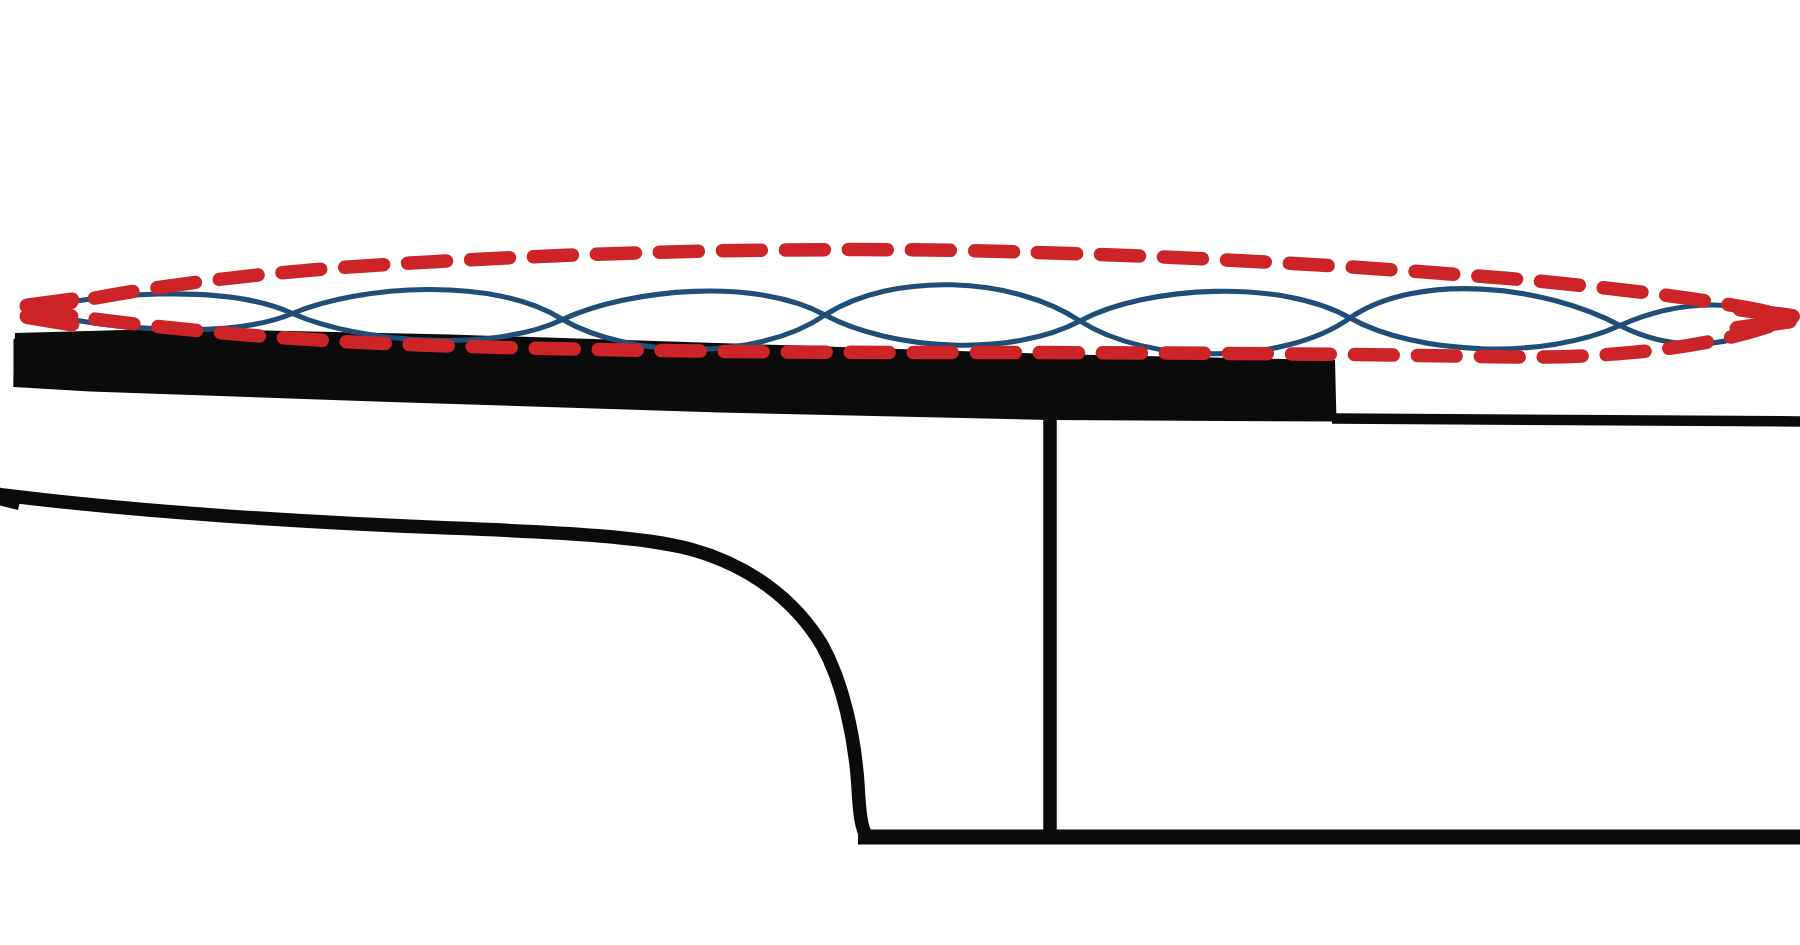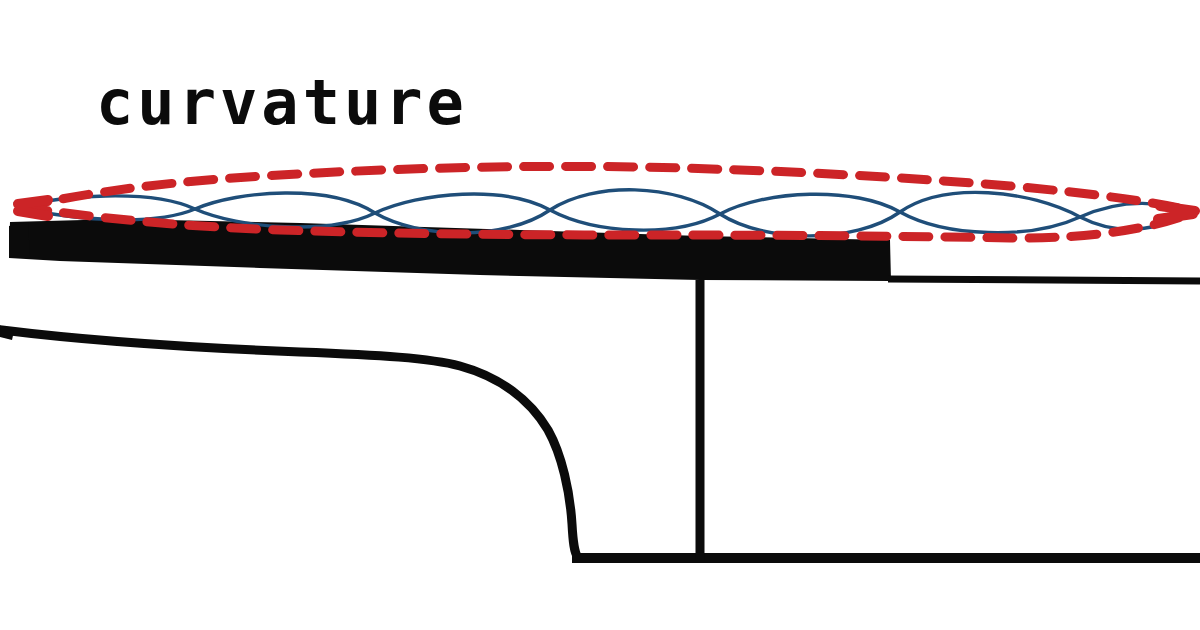--- a/index.html
+++ b/index.html
@@ -98,15 +98,14 @@
              C 90,217 170,226 280,230
              C 400,234 520,235 640,235
              C 780,235 900,236 1010,238
              C 1100,239 1160,226 1192,213" fill="none" stroke="#cc2427" stroke-width="9" stroke-linecap="round" stroke-dasharray="26 16"></path>
 
     <path d="M 18,204 L 48,200 M 18,211 L 48,216" fill="none" stroke="#cc2427" stroke-width="10" stroke-linecap="round"></path>
 
     <path d="M 1160,206 L 1195,211 M 1158,219 L 1193,214" fill="none" stroke="#cc2427" stroke-width="10" stroke-linecap="round"></path>
   </svg>
 
-  <div class="label-curvature">curvature</div>
 
 </div>
 
 </body></html>

